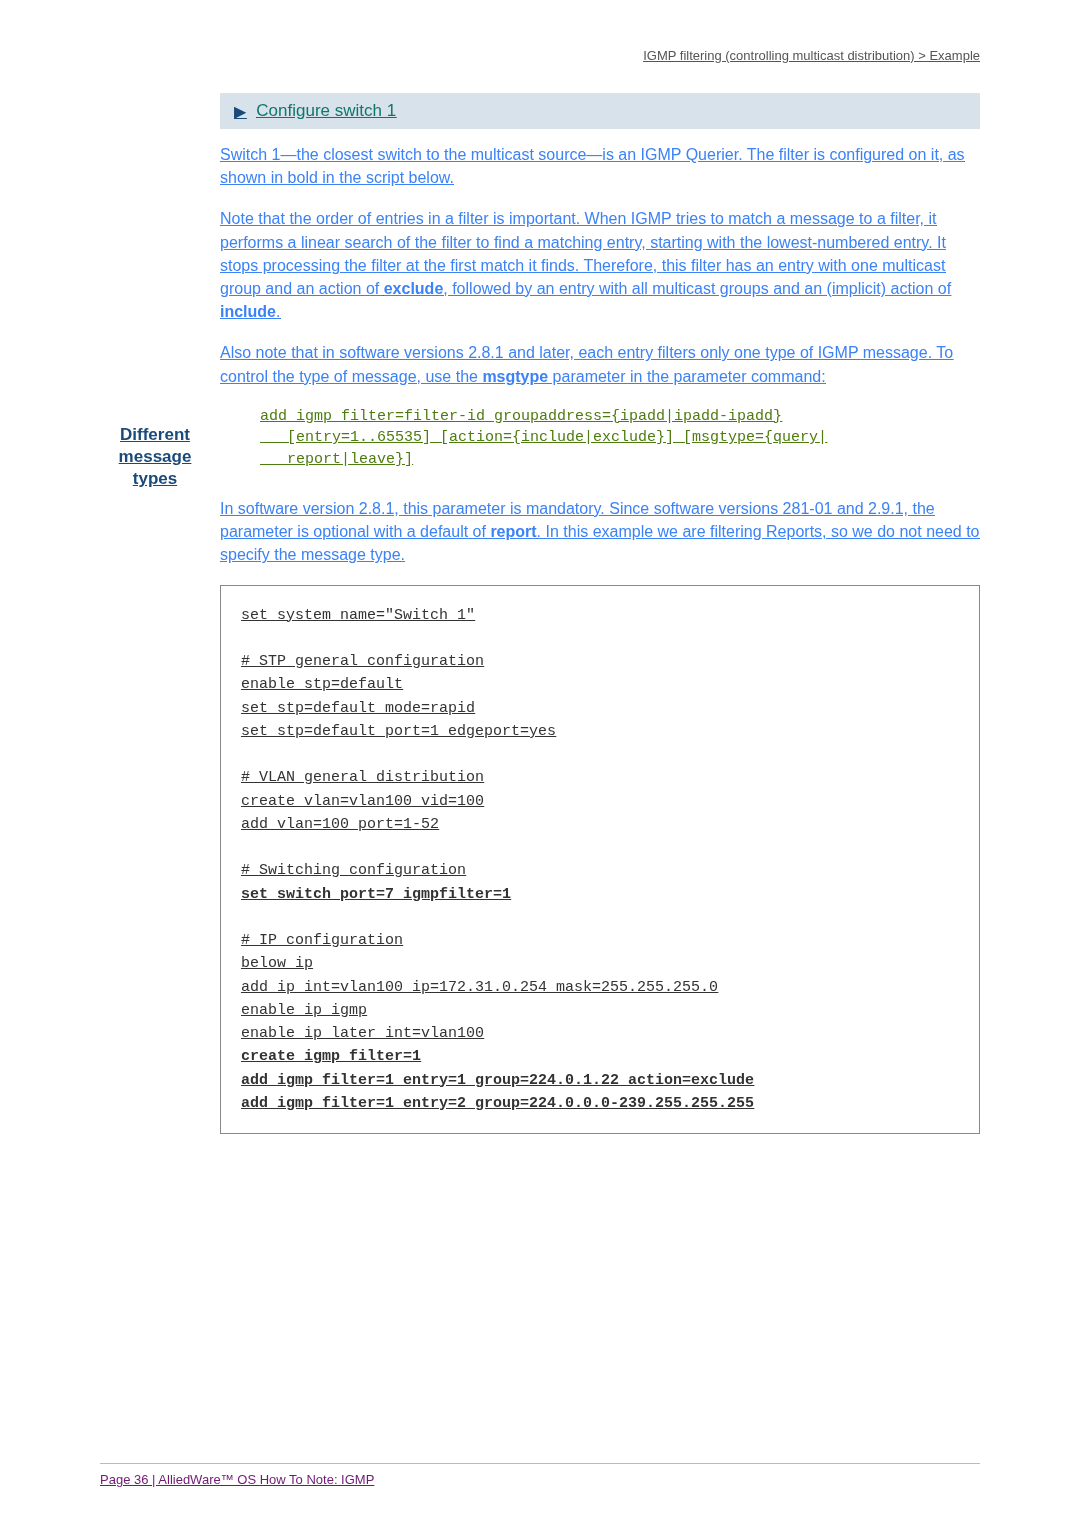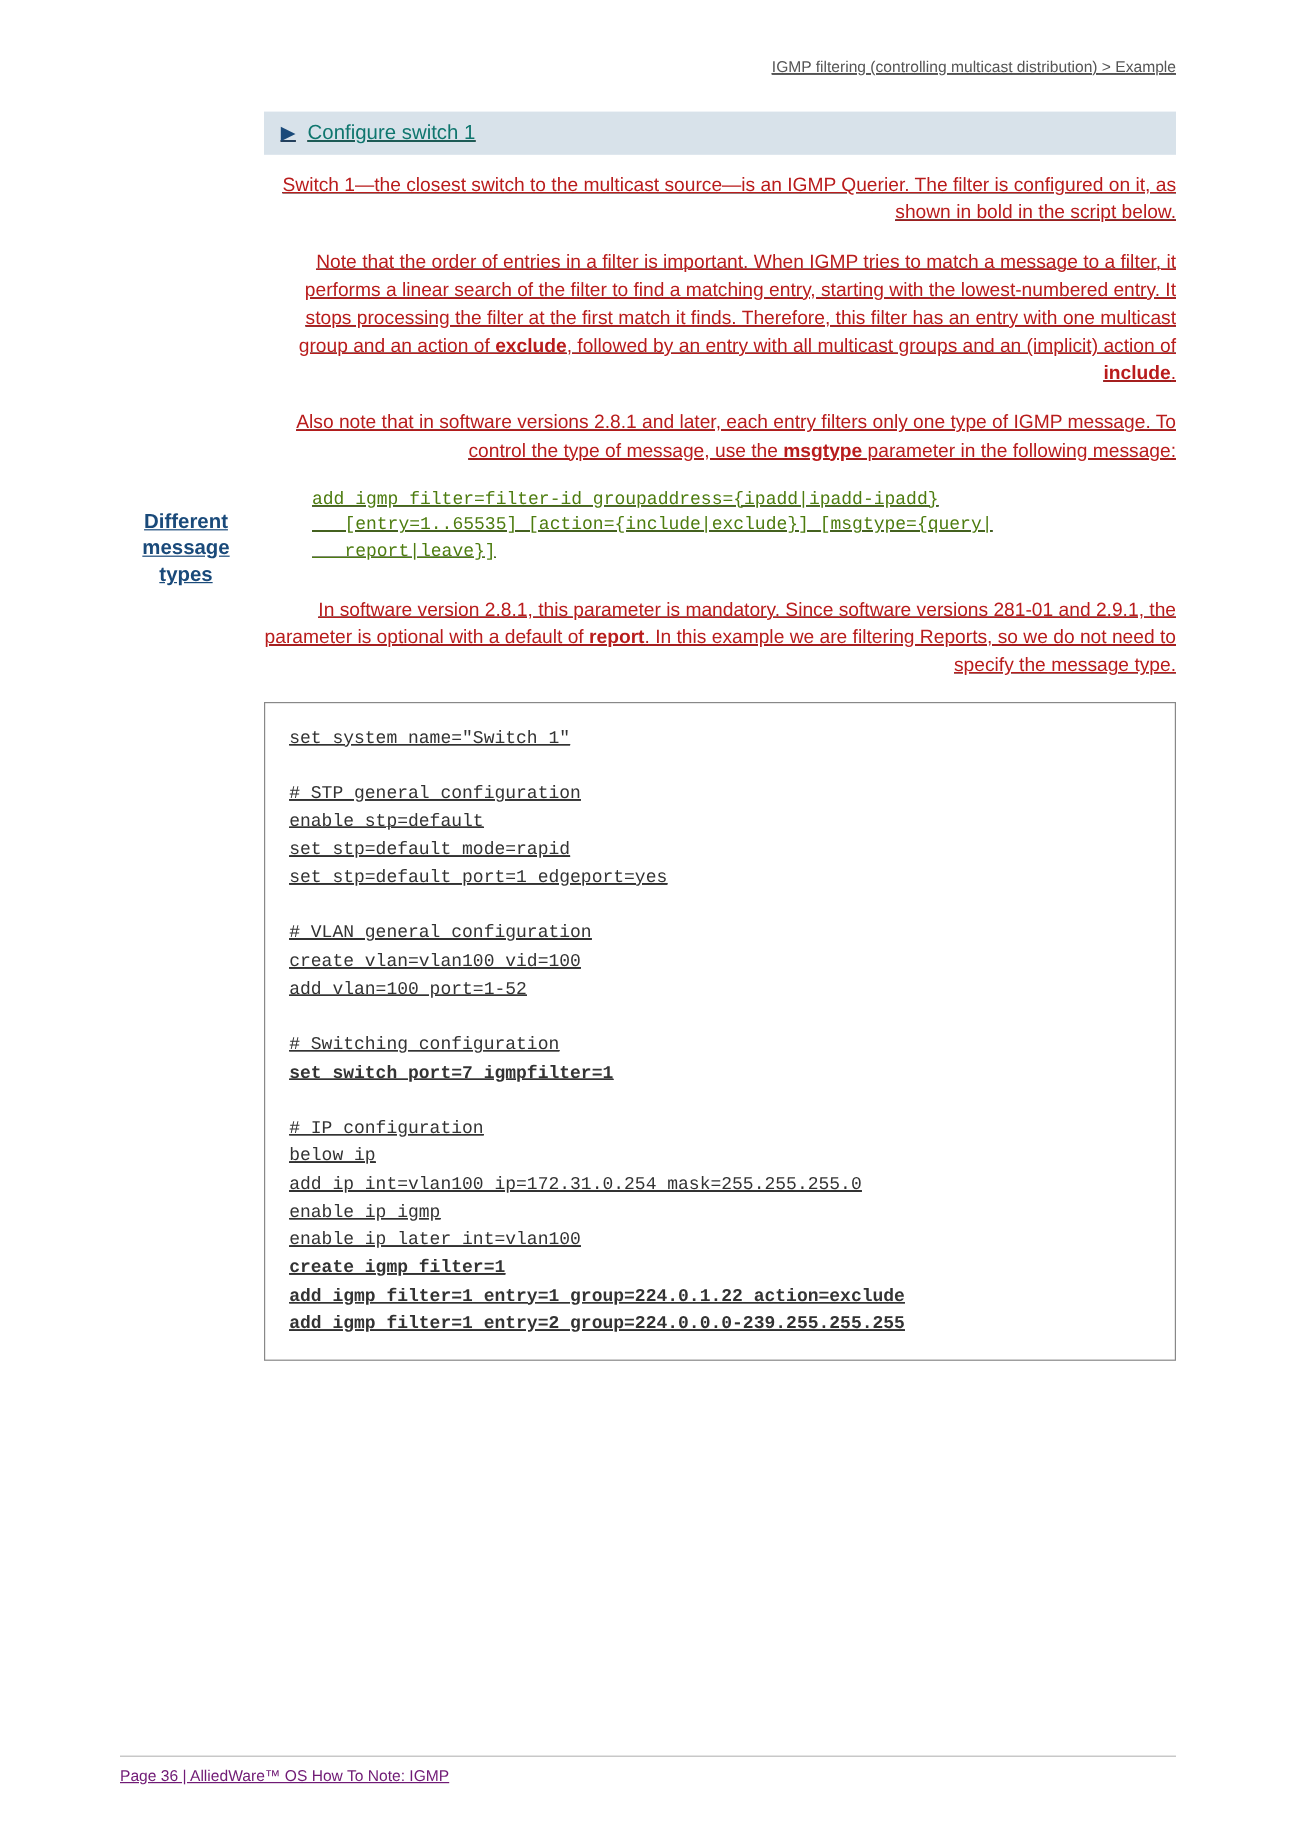--- a/index.html
+++ b/index.html
@@ -33,23 +33,22 @@
     font-size: 16px;
     margin-right: 10px;
   }
   .section-heading .htext {
     color: #0f766e;
     font-size: 17px;
   }
   p.body {
     font-size: 16px;
     line-height: 1.45;
-    color: #b91c1c;
+    color: #3b82f6;
     margin-bottom: 18px;
-    text-align: right;
   }
   .side-label {
     position: absolute;
     left: 100px;
     width: 110px;
     color: #1a4a7a;
     font-size: 17px;
     font-weight: bold;
     text-align: center;
     line-height: 1.3;
@@ -103,39 +102,39 @@
   <p class="body">
     <span>Note that the order of entries in a filter is important. When IGMP tries to match a message to a filter, it performs a linear search of the filter to find a matching entry, starting with the lowest-numbered entry. It stops processing the filter at the first match it finds. Therefore, this filter has an entry with one multicast group and an action of </span><span class="bold">exclude</span><span>, followed by an entry with all multicast groups and an (implicit) action of </span><span class="bold">include</span><span>.</span>
   </p>
 
 </div>
 
 <div class="side-label" style="top:424px;">Different message types</div>
 
 <div class="content-col">
   <p class="body">
-    <span>Also note that in software versions 2.8.1 and later, each entry filters only one type of IGMP message. To control the type of message, use the </span><span class="bold">msgtype</span><span> parameter in the following message:</span>
+    <span>Also note that in software versions 2.8.1 and later, each entry filters only one type of IGMP message. To control the type of message, use the </span><span class="bold">msgtype</span><span> parameter in the parameter command:</span>
   </p>
 
   <div class="code-block">add igmp filter=filter-id groupaddress={ipadd|ipadd-ipadd}
    [entry=1..65535] [action={include|exclude}] [msgtype={query|
    report|leave}]</div>
 
   <p class="body">
     <span>In software version 2.8.1, this parameter is mandatory. Since software versions 281-01 and 2.9.1, the parameter is optional with a default of </span><span class="bold">report</span><span>. In this example we are filtering Reports, so we do not need to specify the message type.</span>
   </p>
 
   <div class="boxed-code"><span>set system name="Switch 1"</span>
 <span></span>
 <span># STP general configuration</span>
 <span>enable stp=default</span>
 <span>set stp=default mode=rapid</span>
 <span>set stp=default port=1 edgeport=yes</span>
 <span></span>
-<span># VLAN general configuration</span>
+<span># VLAN general distribution</span>
 <span>create vlan=vlan100 vid=100</span>
 <span>add vlan=100 port=1-52</span>
 <span></span>
 <span># Switching configuration</span>
 <span class="bold">set switch port=7 igmpfilter=1</span>
 <span></span>
 <span># IP configuration</span>
 <span>below ip</span>
 <span>add ip int=vlan100 ip=172.31.0.254 mask=255.255.255.0</span>
 <span>enable ip igmp</span>

